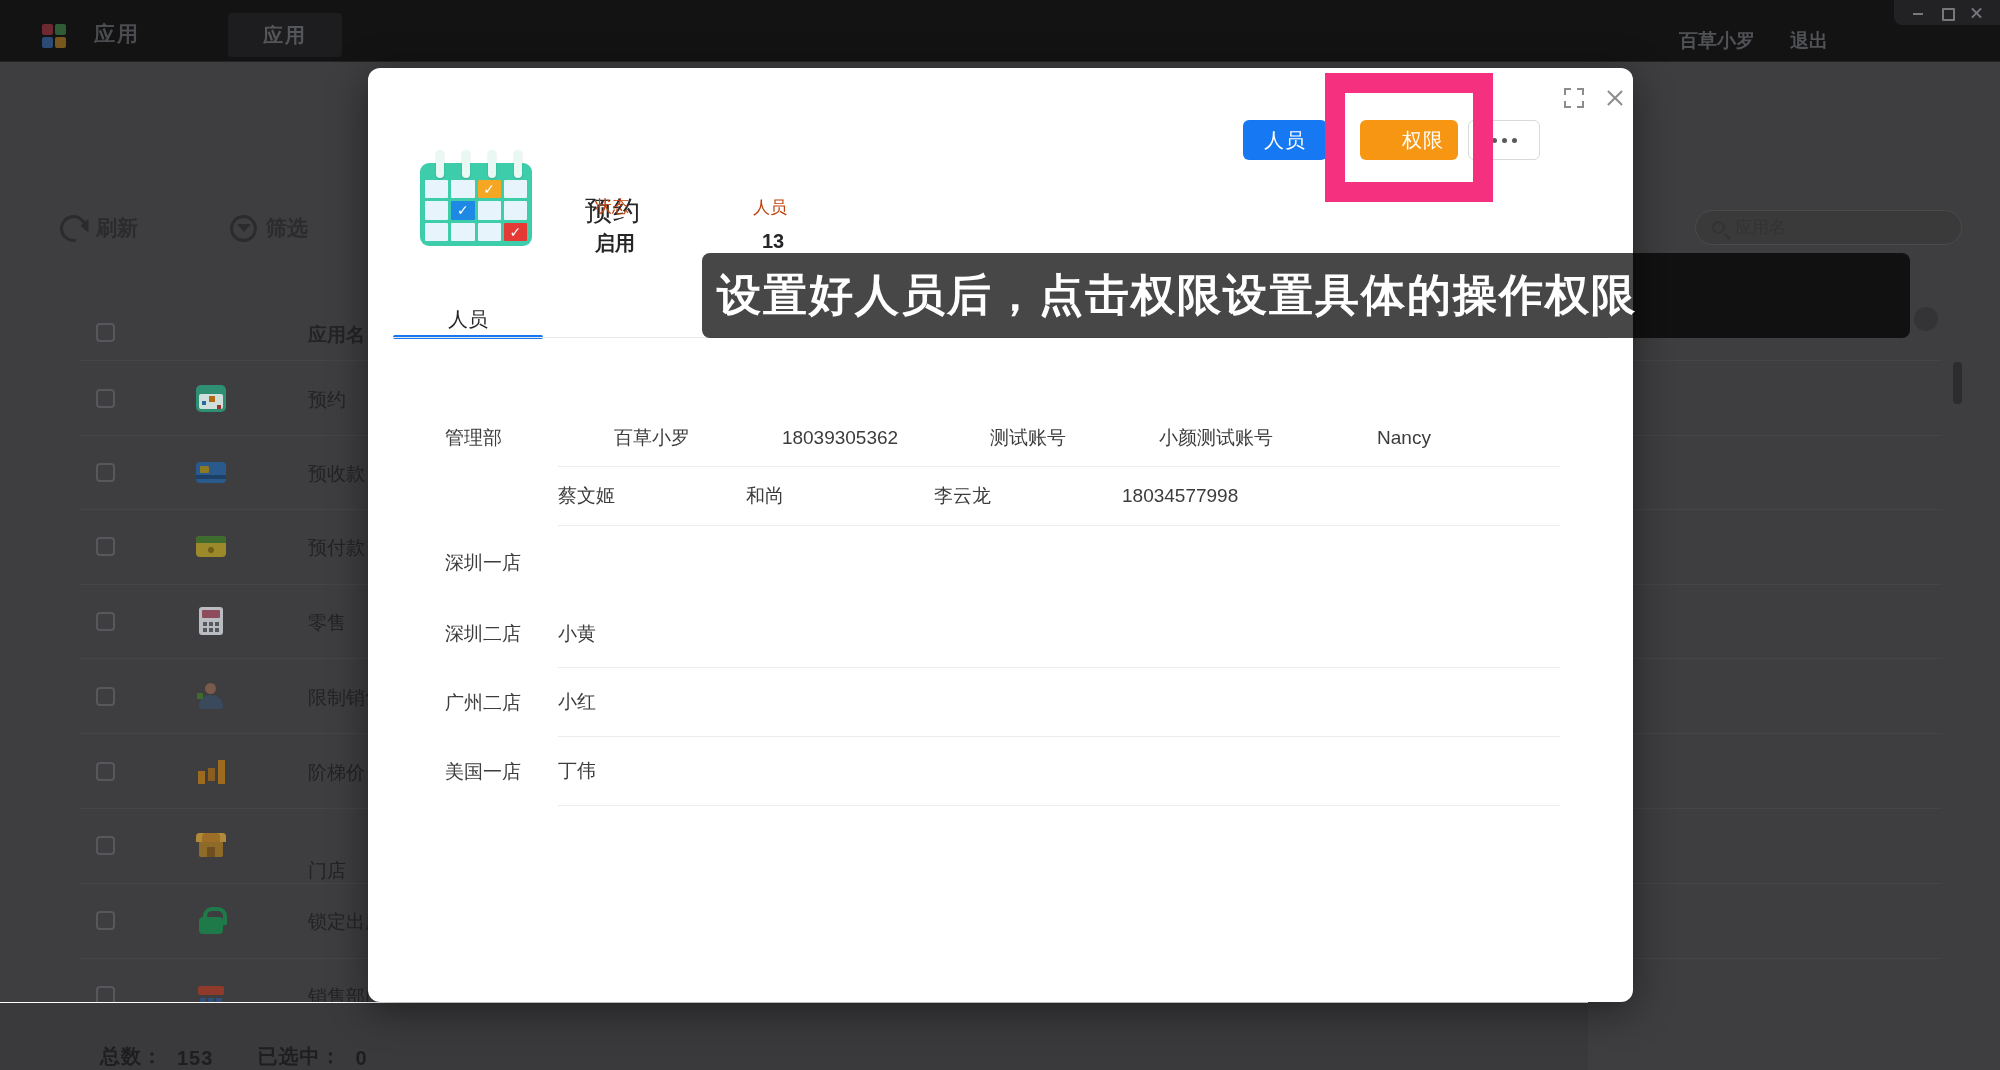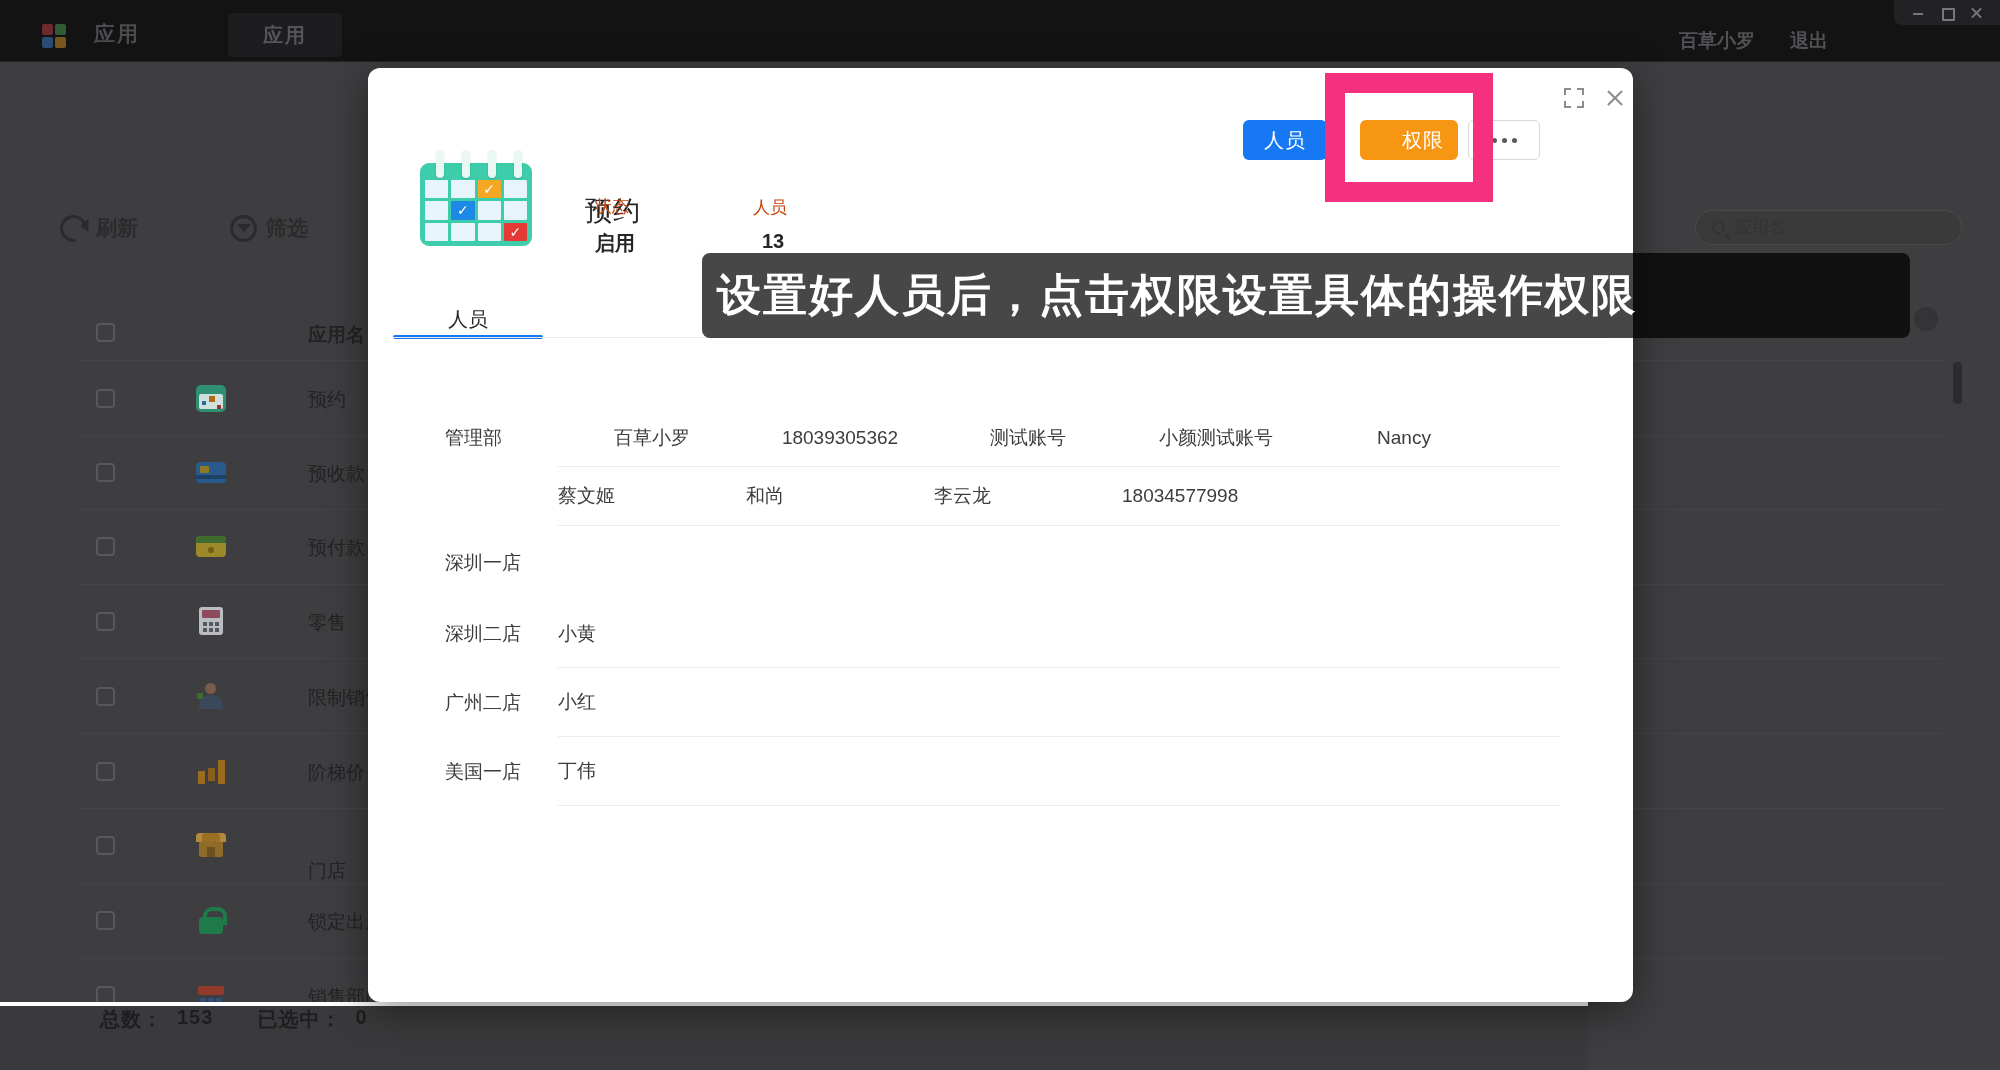--- a/index.html
+++ b/index.html
@@ -64,21 +64,21 @@
   .ai-bars::after { content:""; position:absolute; left:22px; bottom:2px; width:7px; height:24px; background:#9c6b1f; }
   .ai-store { background:#8f6b2a; width:24px; height:16px; margin:11px 0 0 3px; border-radius:2px; }
   .ai-store::before { content:""; position:absolute; left:-3px; top:-8px; width:30px; height:9px; background:#9c6e26; border-radius:4px 4px 0 0; box-shadow:inset 6px 0 0 #b08a3a, inset -6px 0 0 #b08a3a; }
   .ai-store::after { content:""; position:absolute; left:8px; top:6px; width:8px; height:10px; background:#6e4f1d; }
   .ai-lock { background:#1f7a4a; border-radius:4px; width:24px; height:17px; margin:12px 0 0 3px; }
   .ai-lock::before { content:""; position:absolute; left:4px; top:-10px; width:16px; height:14px; border:4px solid #1f7a4a; border-bottom:none; border-radius:9px 9px 0 0; }
   .ai-people { background:#8f3a2a; border-radius:2px; width:26px; height:9px; margin:6px 0 0 2px; }
   .ai-people::before { content:""; position:absolute; left:2px; top:12px; width:6px; height:9px; background:#2f4f7f; box-shadow:8px 0 0 #2f4f7f, 16px 0 0 #2f4f7f; }
 
   
-  #bg-footer { position:absolute; left:0; top:940px; width:1588px; height:68px; background:#3a3a3c; border-top:4px solid #ffffff; display:flex; align-items:flex-start; gap:14px; padding-left:100px; font-size:20px; color:#1e1e20; font-weight:700; z-index:2; }
+  #bg-footer { position:absolute; left:0; top:940px; width:1588px; height:68px; background:#3a3a3c; border-top:1px solid #ffffff; display:flex; align-items:flex-end; gap:14px; padding-left:100px; font-size:20px; color:#1e1e20; font-weight:700; z-index:2; }
   #bg-footer span { letter-spacing:1px; }
 
   
   #modal { position:absolute; left:368px; top:68px; width:1265px; height:934px; background:#ffffff; border-radius:12px; z-index:10; box-shadow:0 8px 40px rgba(0,0,0,0.45); }
   #modal-expand { position:absolute; left:1196px; top:20px; width:20px; height:20px; color:#8c8c8c; }
   #modal-close { position:absolute; left:1238px; top:21px; width:18px; height:18px; }
   #modal-close::before,#modal-close::after { content:""; position:absolute; left:-1px; top:8px; width:20px; height:2px; background:#8c8c8c; }
   #modal-close::before { transform:rotate(45deg);} #modal-close::after { transform:rotate(-45deg); }
 
   

